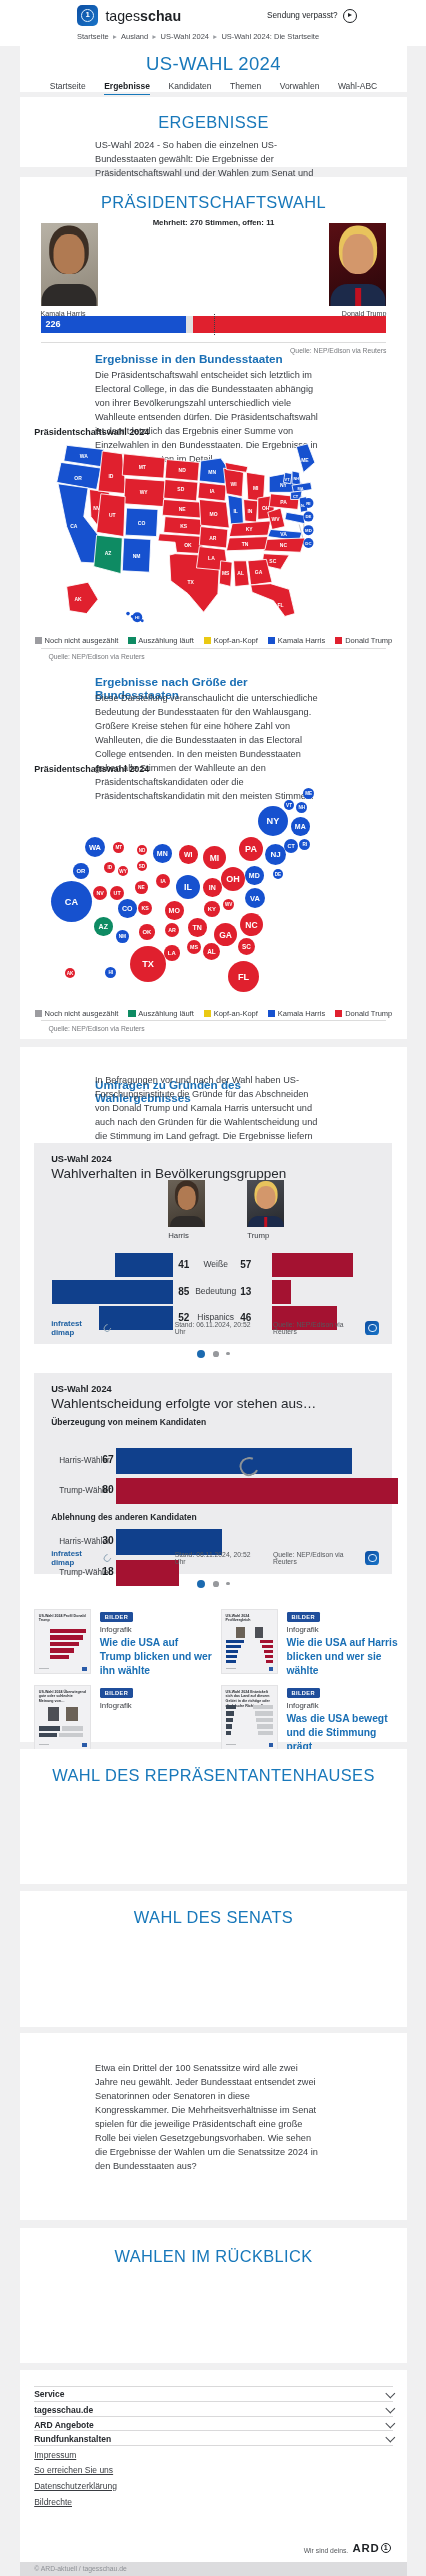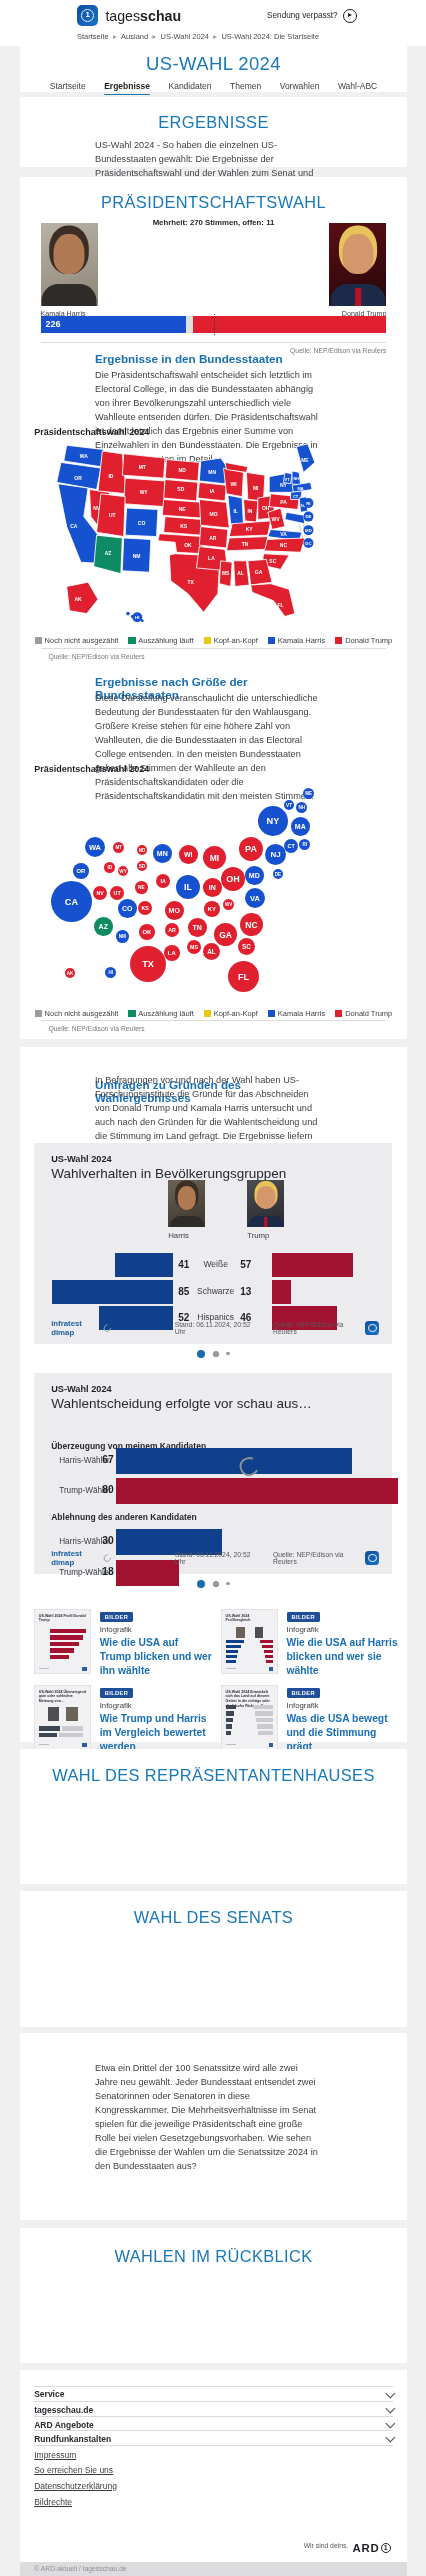--- a/index.html
+++ b/index.html
@@ -102,21 +102,21 @@
   .thumb .m-foot i{display:block;width:10px;height:1.4px;background:#b9bbbe;}
   .thumb .m-foot u{display:block;width:4.3px;height:4.3px;background:#2a5ba8;}
   .badge{display:inline-block;background:#1f4e9b;color:#fff;font-size:5.7px;font-weight:bold;letter-spacing:0.4px;padding:1.8px 5px;border-radius:1.4px;}
   .t-kind{font-size:7.8px;color:#3a3d42;margin:3.6px 0 2.1px;}
   .t-title-big{font-size:10.3px;line-height:1.35;font-weight:bold;color:#1a6fb5;}
 
   
   .f-row{position:absolute;left:14.2px;right:14.2px;border-top:0.7px solid #d9d9da;display:flex;align-items:center;height:15.6px;font-size:8.5px;font-weight:bold;color:#26292e;}
   .chev{margin-left:auto;width:5.7px;height:5.7px;border-right:1.4px solid #4a4d52;border-bottom:1.4px solid #4a4d52;transform:rotate(45deg) translateY(-1.4px);}
   .f-link{position:absolute;left:14.2px;font-size:8.5px;color:#3a3d42;}
-  .ard{position:absolute;right:15.6px;display:flex;align-items:flex-start;gap:4.3px;}
+  .ard{position:absolute;right:15.6px;display:flex;align-items:flex-end;gap:4.3px;}
   .ard .claim{font-size:6.8px;color:#55585c;}
   .ard .mark{font-size:11.4px;font-weight:bold;letter-spacing:0.7px;color:#1d2024;display:flex;align-items:center;}
   .ard .one{width:10.7px;height:10.7px;border:1.4px solid #1d2024;border-radius:50%;font-size:7.1px;display:flex;align-items:center;justify-content:center;margin-left:1.4px;box-sizing:border-box;}
   .f-strip{position:absolute;left:0;right:0;bottom:0;height:14.2px;background:#dcdcde;display:flex;align-items:center;padding-left:14.2px;font-size:6.8px;color:#8f9297;}
 </style>
 </head>
 <body>
 
 <div class="fullwhite" style="top:0;height:46px;">
   <div class="topbar">
@@ -415,21 +415,21 @@
           <span class="bbar" style="width: 58px;"></span>
           <span class="rbar" style="width: 81px;"></span>
           <span class="lnum">41</span>
           <span class="dcat">Weiße</span>
           <span class="rnum">57</span>
         </div>
         <div class="demo-row" style="top: 137px;">
           <span class="bbar" style="width: 121px;"></span>
           <span class="rbar" style="width: 18.5px;"></span>
           <span class="lnum">85</span>
-          <span class="dcat">Schwarze</span>
+          <span class="dcat">Bedeutung</span>
           <span class="rnum">13</span>
         </div>
         <div class="demo-row" style="top: 163px;">
           <span class="bbar" style="width: 74px;"></span>
           <span class="rbar" style="width: 65px;"></span>
           <span class="lnum">52</span>
           <span class="dcat">Hispanics</span>
           <span class="rnum">46</span>
         </div>
       </div>
@@ -444,23 +444,23 @@
     </div>
   </div>
   <div class="dots" style="position:absolute;left:0;right:0;top:303px;">
       <i class="d1"></i>
       <i class="d2"></i>
       <i class="d3"></i>
     </div>
 
   <div class="gcard" style="top:326px;height:201px;" id="gcard2">
     <div class="g-kicker">US-Wahl 2024</div>
-    <div class="g-title">Wahlentscheidung erfolgte vor schau aus…</div>
+    <div class="g-title">Wahlentscheidung erfolgte vor stehen aus…</div>
     <div id="reason-rows">
-        <div class="grp-label" style="top: 44px; margin-top: 24px;">Überzeugung von meinem Kandidaten</div>
+        <div class="grp-label" style="top: 44px;">Überzeugung von meinem Kandidaten</div>
         <div class="reason-row" style="top: 75px;">
           <span class="rlab">Harris-Wähler</span>
           <span class="rval">67</span>
           <span class="bar" style="width: 236px; background: rgb(16, 64, 140);"></span>
         </div>
         <div class="reason-row" style="top: 105px;">
           <span class="rlab">Trump-Wähler</span>
           <span class="rval">80</span>
           <span class="bar" style="width: 282px; background: rgb(164, 18, 49);"></span>
         </div>
@@ -562,21 +562,21 @@
             <div style="display: flex; gap: 2.1px; margin: 2.1px 0px;">
               <i style="height: 4.3px; background: rgb(61, 71, 84); width: 18.5px; display: block;"></i>
               <i style="height: 4.3px; background: rgb(201, 203, 206); width: 24px; display: block;"></i>
             </div>
           </div>
           <div class="m-foot">
             <i></i>
             <u></u>
           </div>
         </div>
-        <div><span class="badge">BILDER</span><div class="t-kind">Infografik</div><div class="t-title-big">Wie Trump und Harris im Vergleich bewertet werden</div></div>
+        <div><span class="badge">BILDER</span><div class="t-kind">Infografik</div></div>
       </div>
       <div class="teaser" style="left: 201px; top: 638px;">
         <div class="thumb">
           <div class="t-title">US-Wahl 2024 Entwickelt sich das Land auf diesem Gebiet in die richtige oder die falsche Richtung?</div>
           <div class="mini">
             <div style="display: flex; justify-content: space-between; margin: 2.1px 0px;">
               <i style="height: 4.3px; background: rgb(61, 71, 84); width: 10px; display: block;"></i>
               <i style="height: 4.3px; background: rgb(201, 203, 206); width: 20px; display: block;"></i>
             </div>
             <div style="display: flex; justify-content: space-between; margin: 2.1px 0px;">

